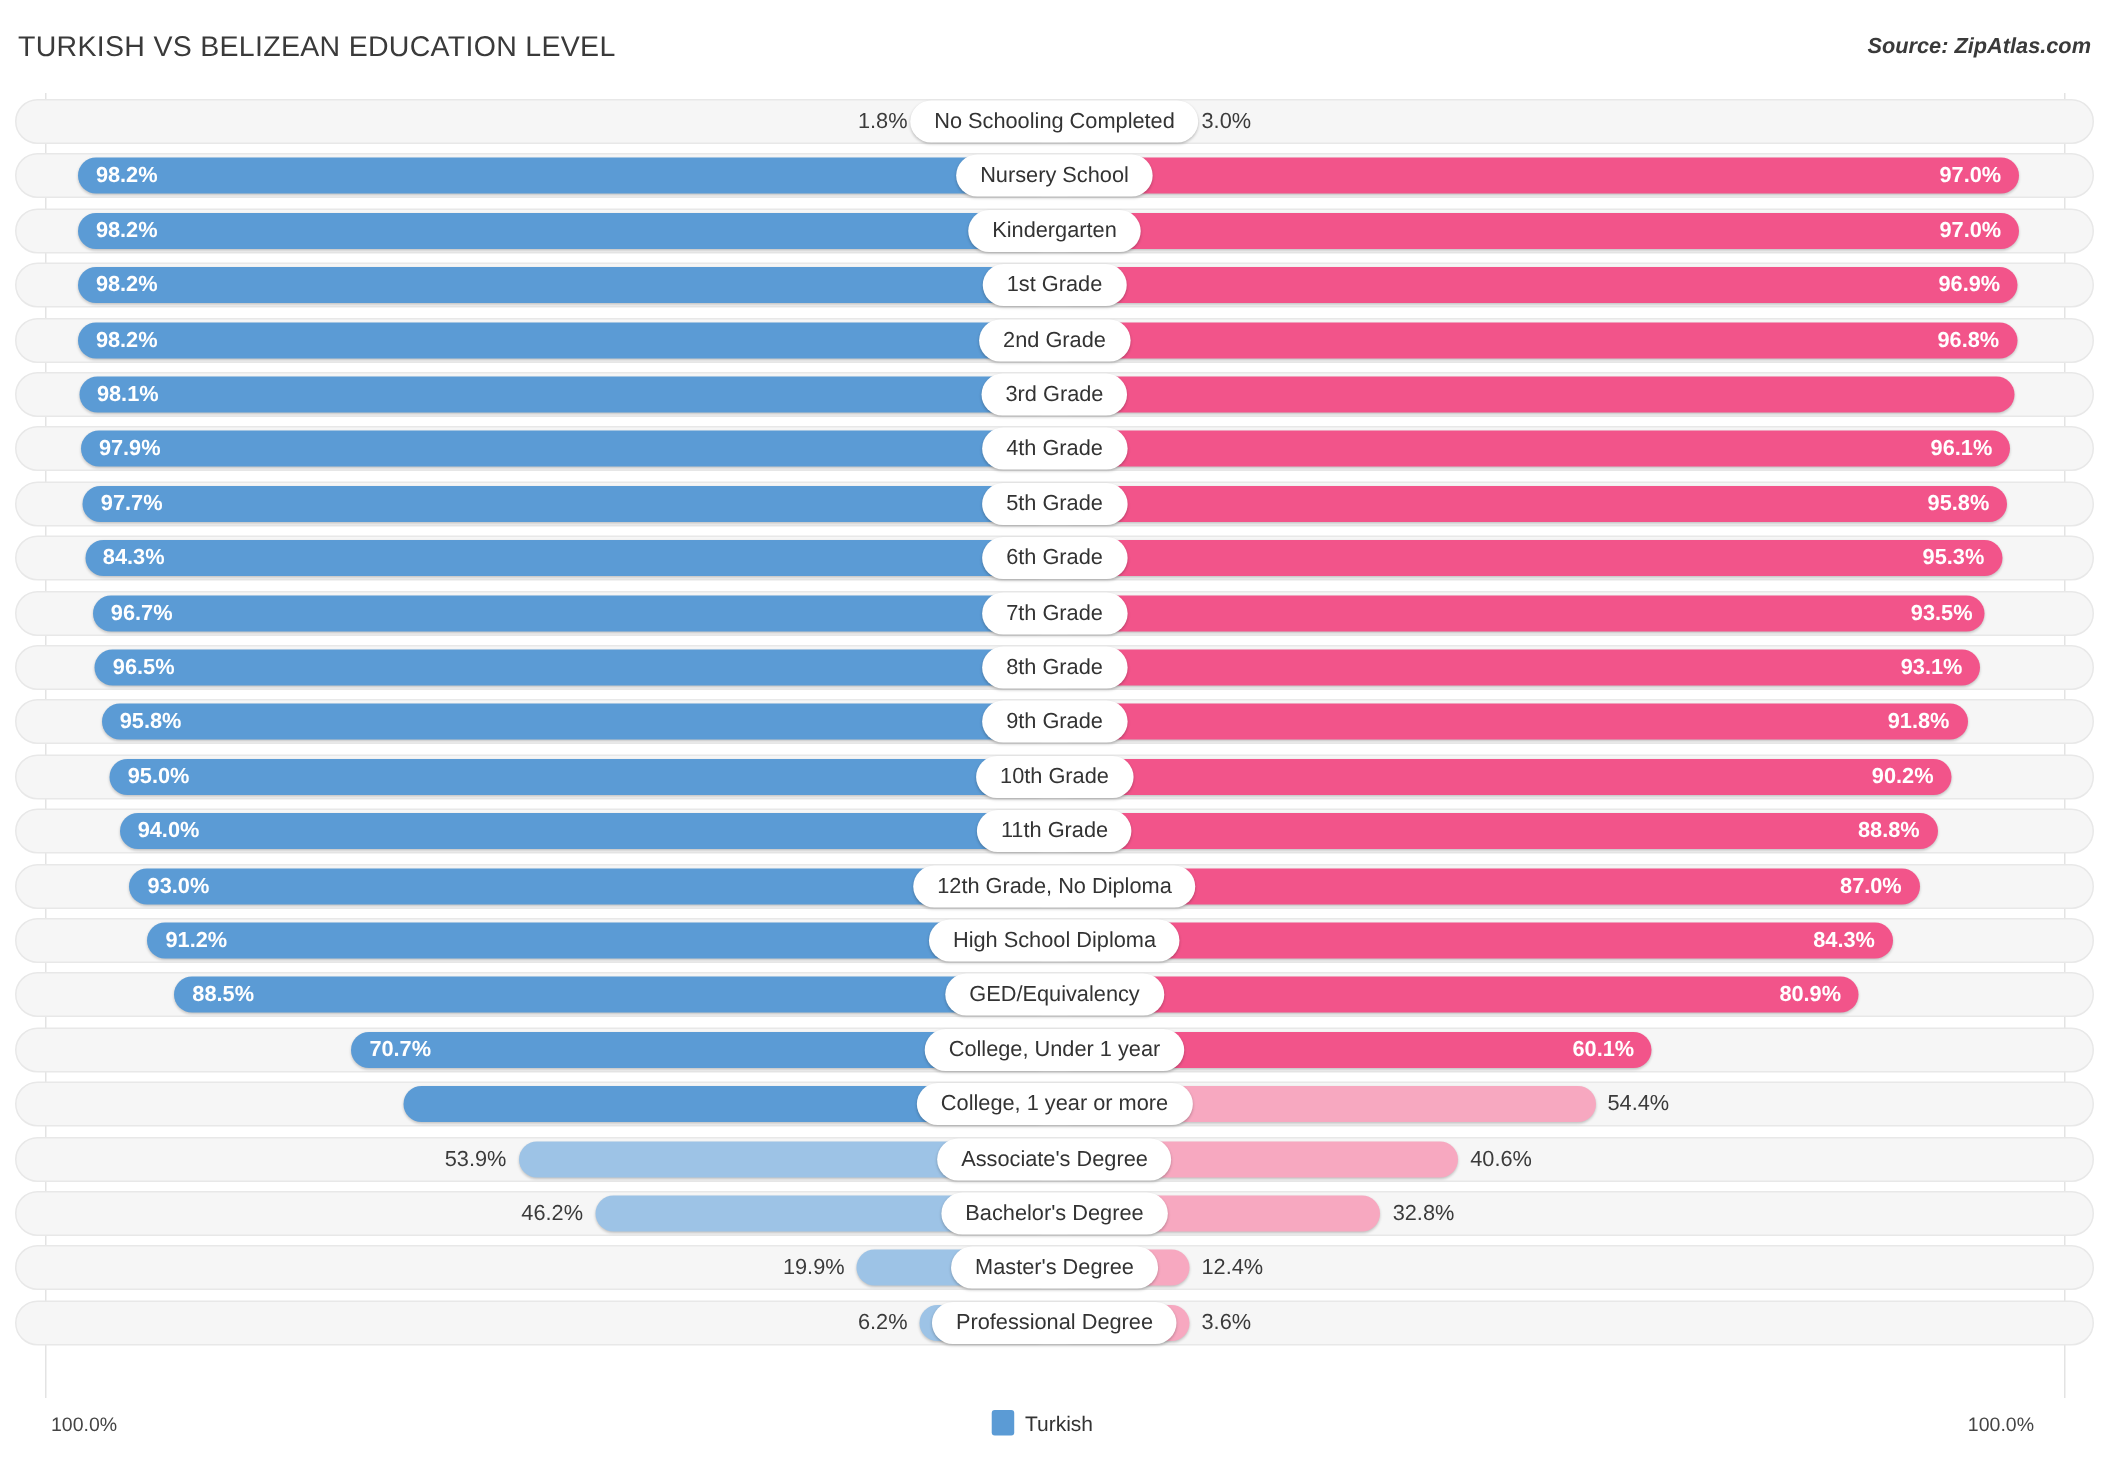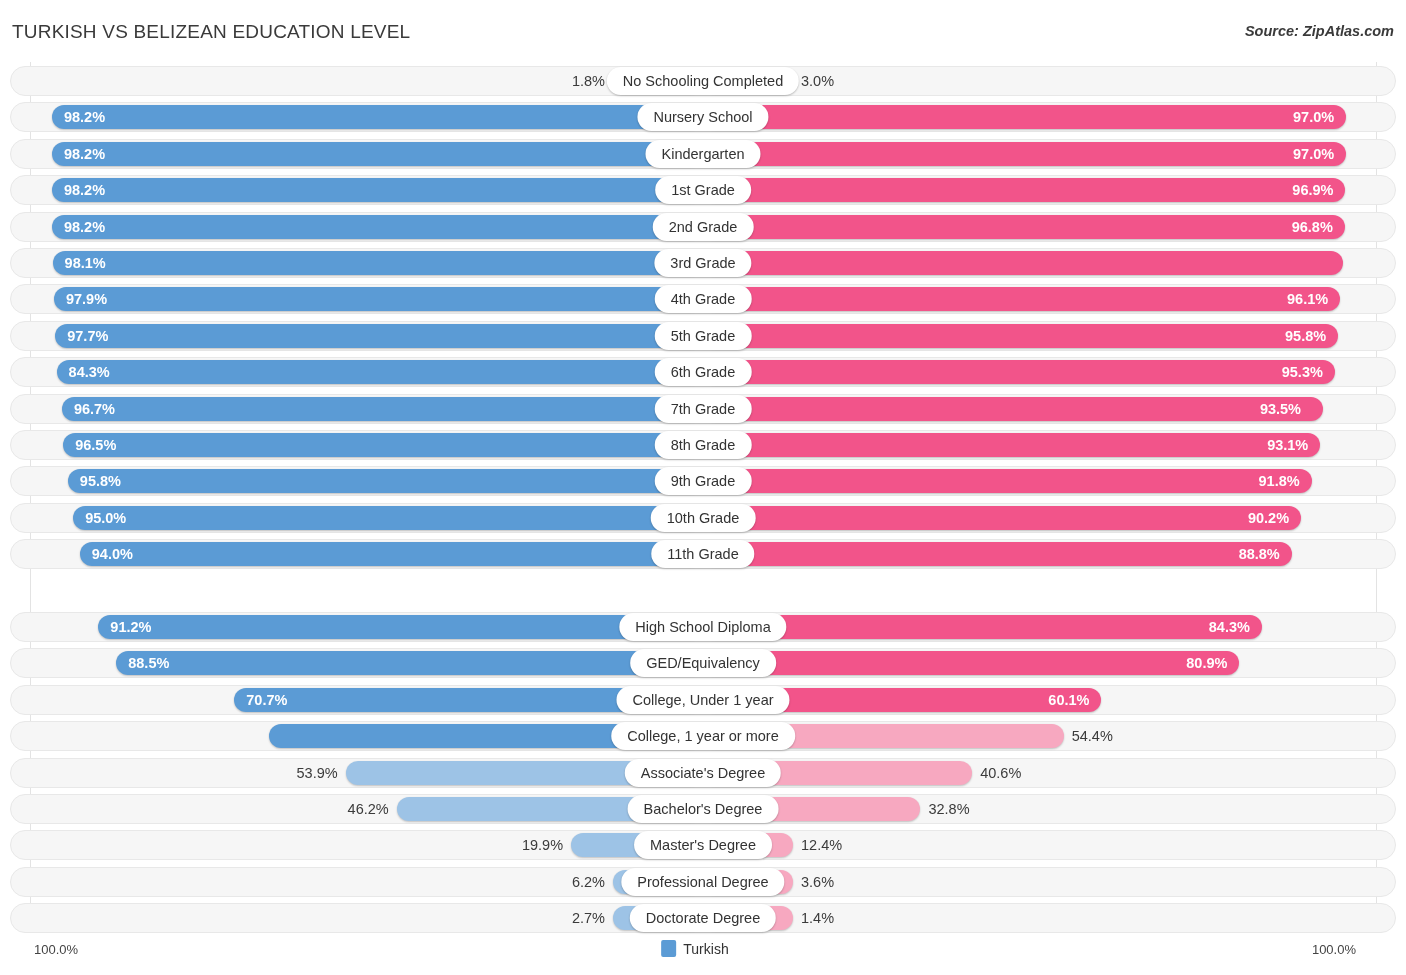--- a/index.html
+++ b/index.html
@@ -259,21 +259,21 @@
         <div class="bar-value inside-left" style="right: auto; transform: translateX(0px); text-align: left; left: 58.575px;">84.3%</div>
         <div class="bar right" style="width: 631.839px; background: rgb(242, 84, 138);"></div>
         <div class="bar-value inside-right" style="left: auto; right: 73.161px;">95.3%</div>
         <div class="center-label">6th Grade</div>
       </div>
       <div class="row" style="top: 331.6px;">
         <div class="track"></div>
         <div class="bar left" style="width: 641.121px; background: rgb(91, 155, 213);"></div>
         <div class="bar-value inside-left" style="right: auto; transform: translateX(0px); text-align: left; left: 63.879px;">96.7%</div>
         <div class="bar right" style="width: 619.905px; background: rgb(242, 84, 138);"></div>
-        <div class="bar-value inside-right" style="left: auto; right: 95px;">93.5%</div>
+        <div class="bar-value inside-right" style="left: auto; right: 81px;">93.5%</div>
         <div class="center-label">7th Grade</div>
       </div>
       <div class="row" style="top: 368px;">
         <div class="track"></div>
         <div class="bar left" style="width: 639.795px; background: rgb(91, 155, 213);"></div>
         <div class="bar-value inside-left" style="right: auto; transform: translateX(0px); text-align: left; left: 65.205px;">96.5%</div>
         <div class="bar right" style="width: 617.253px; background: rgb(242, 84, 138);"></div>
         <div class="bar-value inside-right" style="left: auto; right: 87.747px;">93.1%</div>
         <div class="center-label">8th Grade</div>
       </div>
@@ -294,20 +294,28 @@
         <div class="center-label">10th Grade</div>
       </div>
       <div class="row" style="top: 477.2px;">
         <div class="track"></div>
         <div class="bar left" style="width: 623.22px; background: rgb(91, 155, 213);"></div>
         <div class="bar-value inside-left" style="right: auto; transform: translateX(0px); text-align: left; left: 81.78px;">94.0%</div>
         <div class="bar right" style="width: 588.744px; background: rgb(242, 84, 138);"></div>
         <div class="bar-value inside-right" style="left: auto; right: 116.256px;">88.8%</div>
         <div class="center-label">11th Grade</div>
       </div>
+      <div class="row" style="top: 513.6px;">
+        <div class="track"></div>
+        <div class="bar left" style="width: 616.59px; background: rgb(91, 155, 213);"></div>
+        <div class="bar-value inside-left" style="right: auto; transform: translateX(0px); text-align: left; left: 88.41px;">93.0%</div>
+        <div class="bar right" style="width: 576.81px; background: rgb(242, 84, 138);"></div>
+        <div class="bar-value inside-right" style="left: auto; right: 128.19px;">87.0%</div>
+        <div class="center-label">12th Grade, No Diploma</div>
+      </div>
       <div class="row" style="top: 550px;">
         <div class="track"></div>
         <div class="bar left" style="width: 604.656px; background: rgb(91, 155, 213);"></div>
         <div class="bar-value inside-left" style="right: auto; transform: translateX(0px); text-align: left; left: 100.344px;">91.2%</div>
         <div class="bar right" style="width: 558.909px; background: rgb(242, 84, 138);"></div>
         <div class="bar-value inside-right" style="left: auto; right: 146.091px;">84.3%</div>
         <div class="center-label">High School Diploma</div>
       </div>
       <div class="row" style="top: 586.4px;">
         <div class="track"></div>
@@ -357,28 +365,20 @@
         <div class="bar-value outside-right" style="left: 791px;">12.4%</div>
         <div class="center-label">Master's Degree</div>
       </div>
       <div class="row" style="top: 804.8px;">
         <div class="track"></div>
         <div class="bar left" style="width: 90px; background: rgb(157, 195, 230);"></div>
         <div class="bar-value outside-left" style="right: 791px;">6.2%</div>
         <div class="bar right" style="width: 90px; background: rgb(247, 168, 192);"></div>
         <div class="bar-value outside-right" style="left: 791px;">3.6%</div>
         <div class="center-label">Professional Degree</div>
-      </div>
-      <div class="row" style="top: 841.2px;">
-        <div class="track"></div>
-        <div class="bar left" style="width: 90px; background: rgb(157, 195, 230);"></div>
-        <div class="bar-value outside-left" style="right: 791px;">2.7%</div>
-        <div class="bar right" style="width: 90px; background: rgb(247, 168, 192);"></div>
-        <div class="bar-value outside-right" style="left: 791px;">1.4%</div>
-        <div class="center-label">Doctorate Degree</div>
       </div>
     </div>
 
   <div class="footer">
     <div class="axis-left">100.0%</div>
     <div class="legend" id="legend">
         <div class="legend-item">
           <span class="legend-swatch" style="background: rgb(91, 155, 213);"></span>
           <span class="legend-text">Turkish</span>
         </div>

